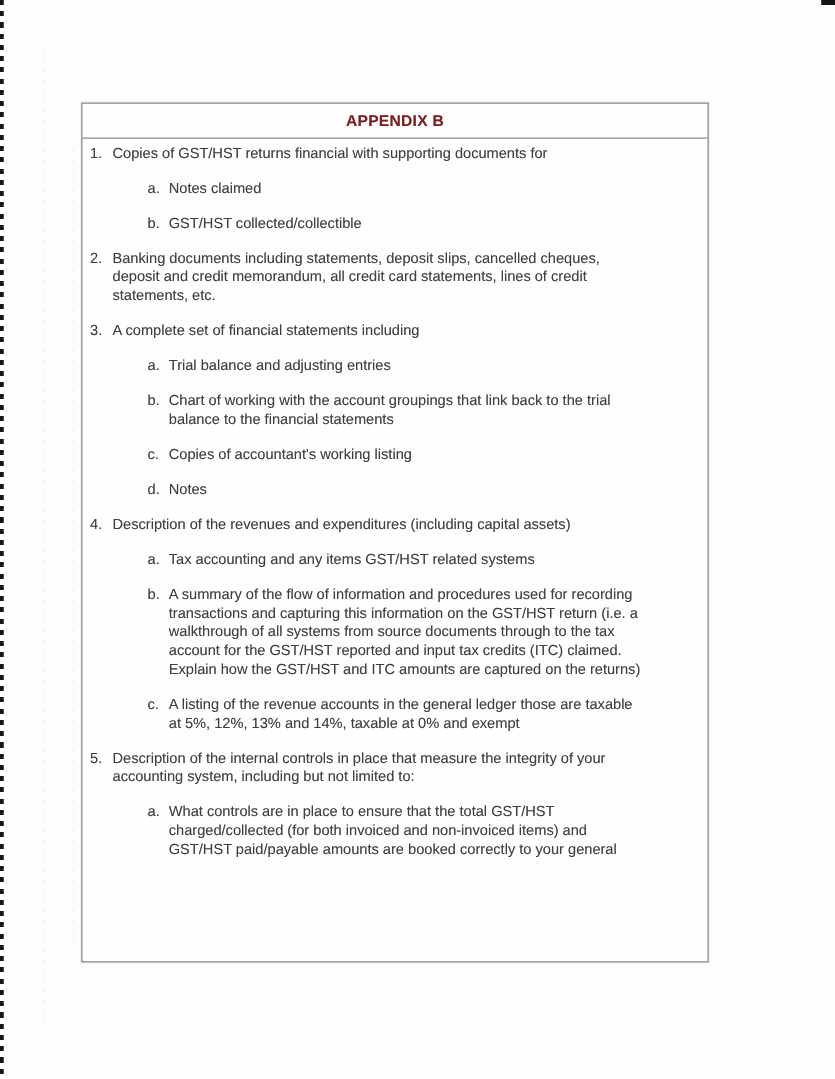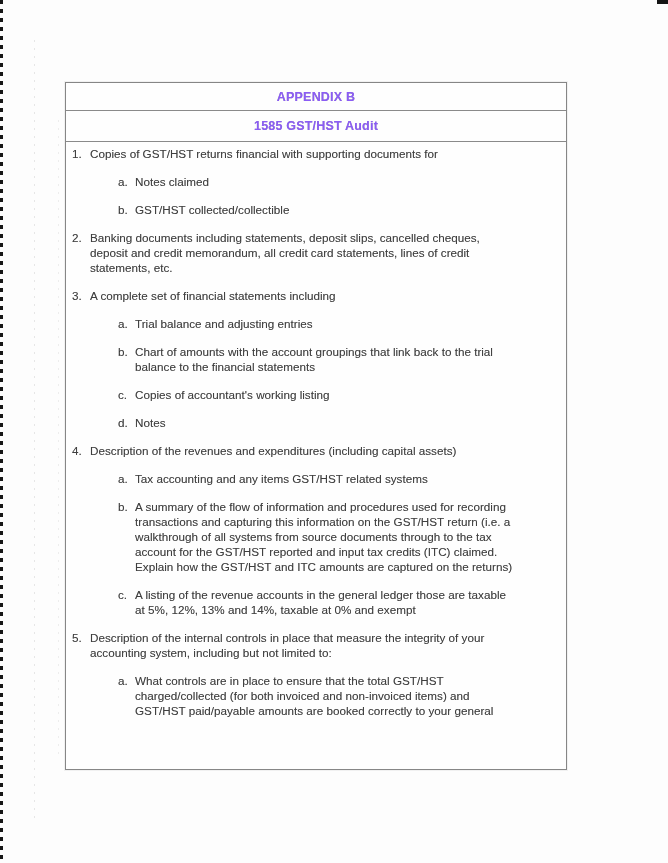--- a/index.html
+++ b/index.html
@@ -30,21 +30,21 @@
     position:absolute; left:65px; top:82px;
     width:502px; height:688px;
     border:1px solid #868686;
     background:#fefefe;
     box-shadow:0 0 0 1px rgba(160,160,160,.12);
     color:#3e3e3e;
   }
   .row {
     display:flex; align-items:center; justify-content:center;
     border-bottom:1px solid #8a8a8a;
-    font-weight:bold; color:#8b5cf6;
+    font-weight:bold; color:#7f1d1d;
     font-size:12.5px; letter-spacing:.2px;
     text-shadow:0 0 .5px rgba(60,60,60,.45);
   }
   .row.r1 { height:28px; }
   .row.r2 { height:31px; }
   .row.r3 { height:44px; justify-content:flex-start; padding-left:7px; font-size:12.8px; }
 
   .doc-body {
     height:583px; overflow:hidden;
     padding:4px 2px 0 6px;
@@ -63,23 +63,20 @@
 
 <div class="page">
   <div class="edge-strip"></div>
   <div class="faint-line l1"></div>
   <div class="faint-line l2"></div>
   <div class="corner-mark"></div>
 
   <div class="doc">
     <div class="row r1">
       <span>APPENDIX B</span>
-    </div>
-    <div class="row r2">
-      <span>1585 GST/HST Audit</span>
     </div>
 
     <div class="doc-body">
 
       <div class="item">
         <span class="mk">1.</span>
         <div class="tx">Copies of GST/HST returns financial with supporting documents for</div>
       </div>
       <div class="item sub">
         <span class="mk">a.</span>
@@ -100,21 +97,21 @@
       <div class="item">
         <span class="mk">3.</span>
         <div class="tx">A complete set of financial statements including</div>
       </div>
       <div class="item sub">
         <span class="mk">a.</span>
         <div class="tx">Trial balance and adjusting entries</div>
       </div>
       <div class="item sub">
         <span class="mk">b.</span>
-        <div class="tx">Chart of amounts with the account groupings that link back to the trial
+        <div class="tx">Chart of working with the account groupings that link back to the trial
 balance to the financial statements</div>
       </div>
       <div class="item sub">
         <span class="mk">c.</span>
         <div class="tx">Copies of accountant's working listing</div>
       </div>
       <div class="item sub">
         <span class="mk">d.</span>
         <div class="tx">Notes</div>
       </div>

